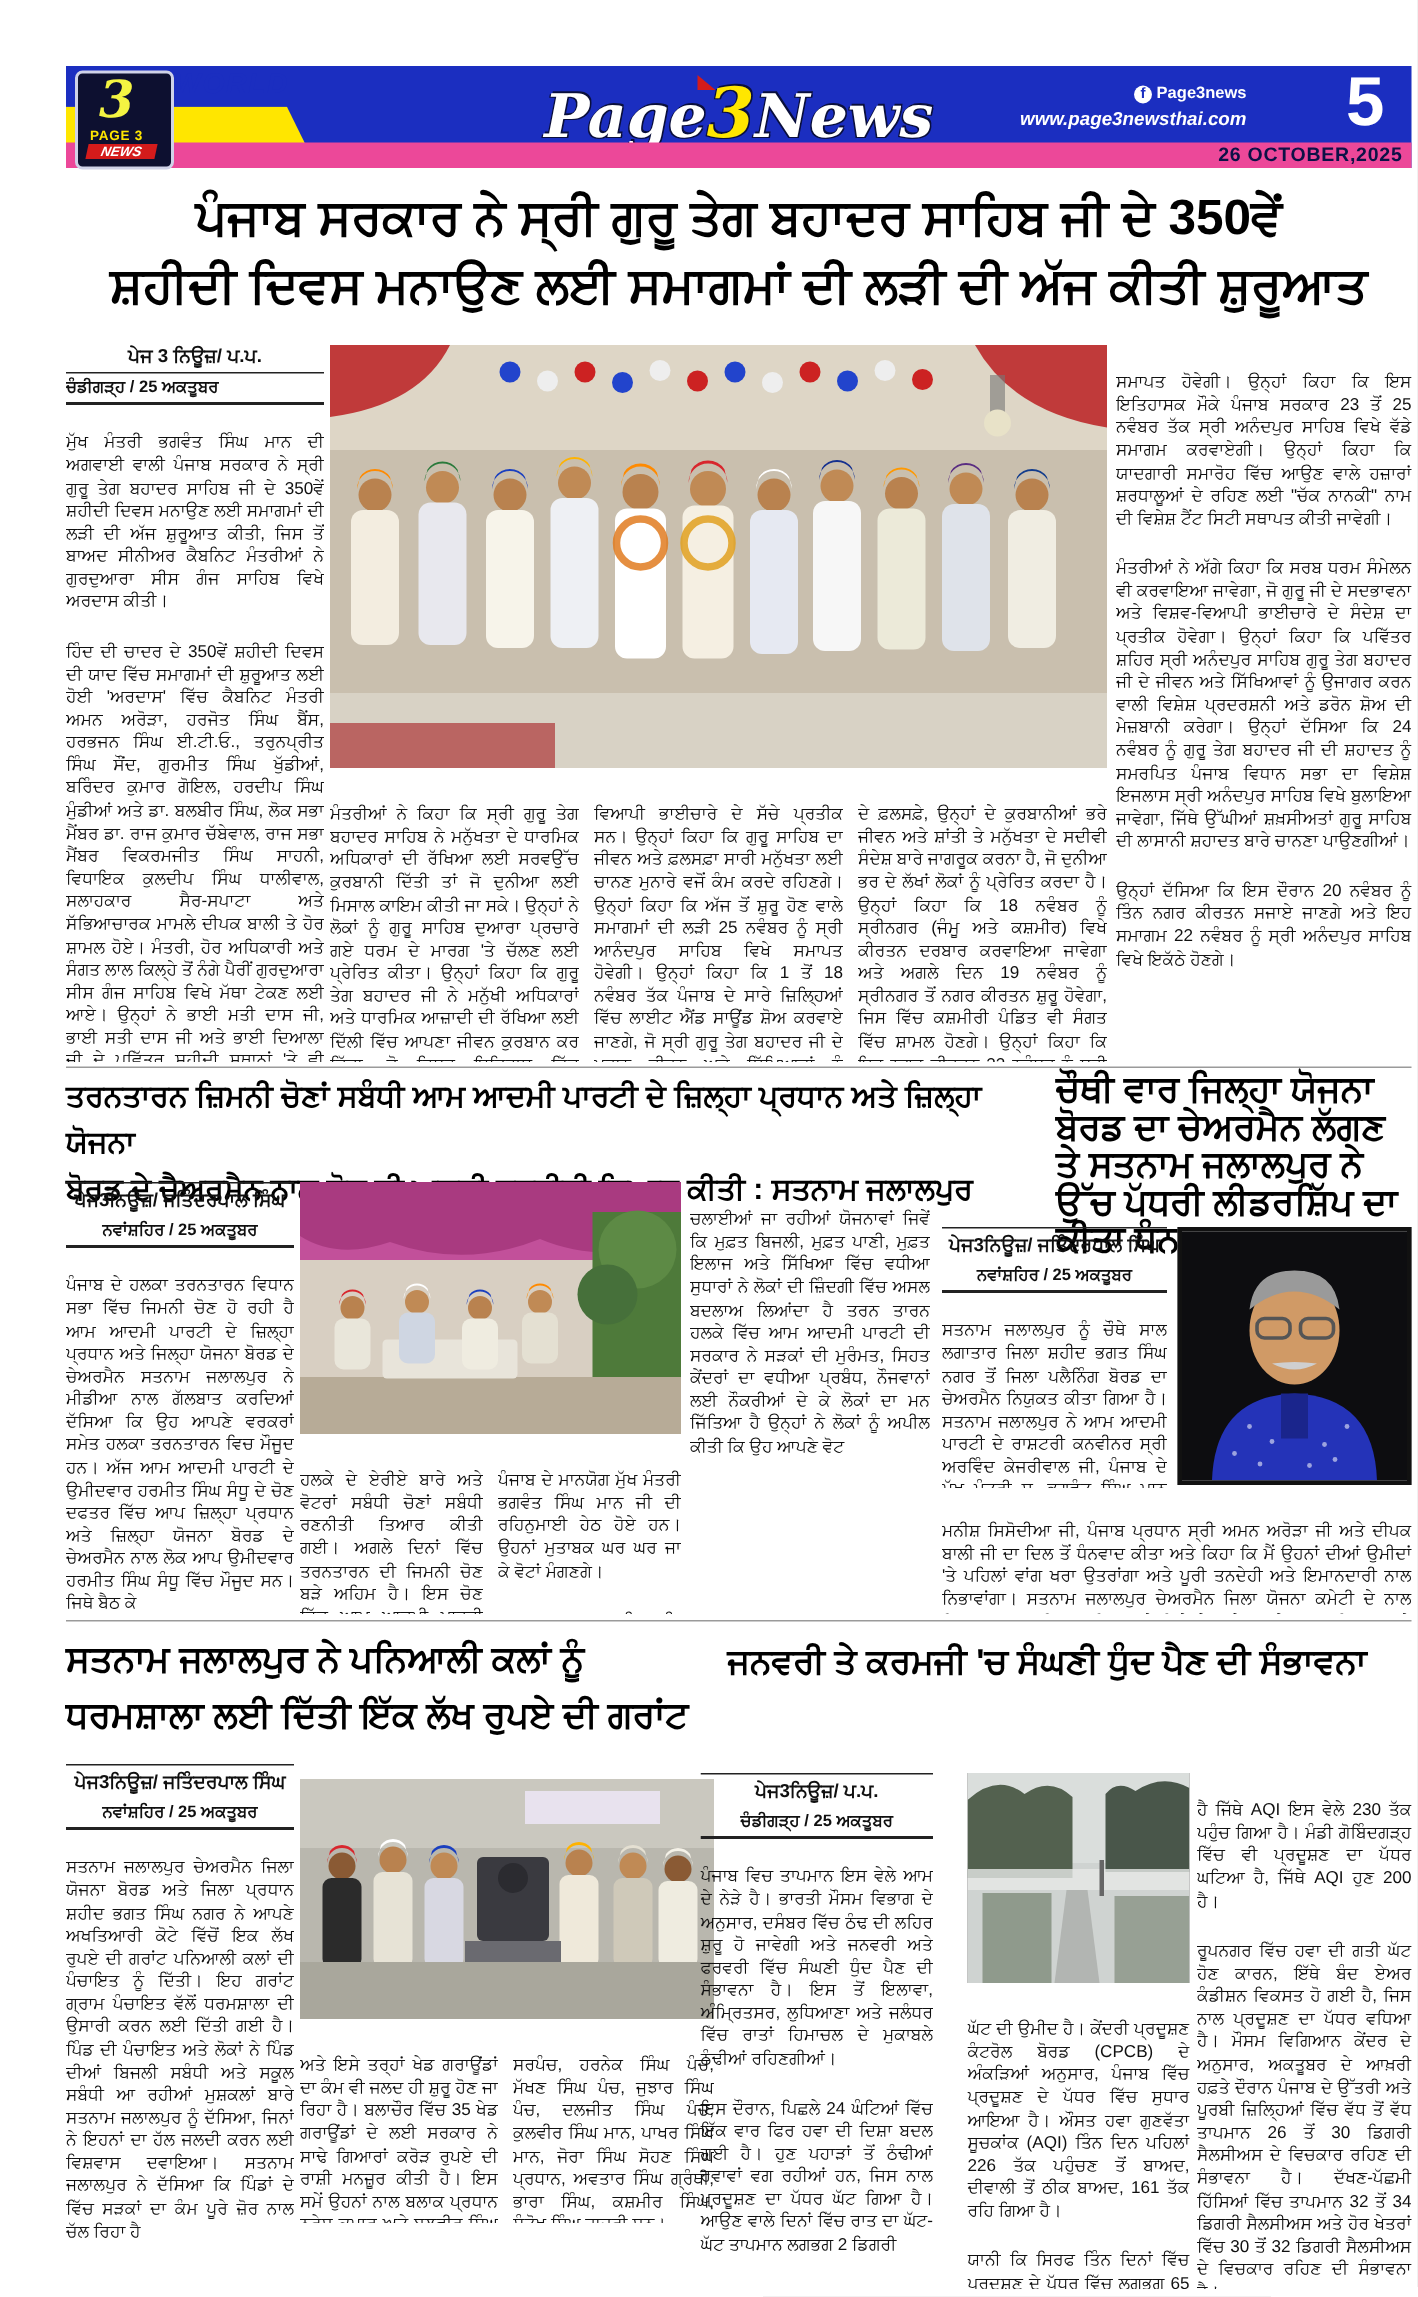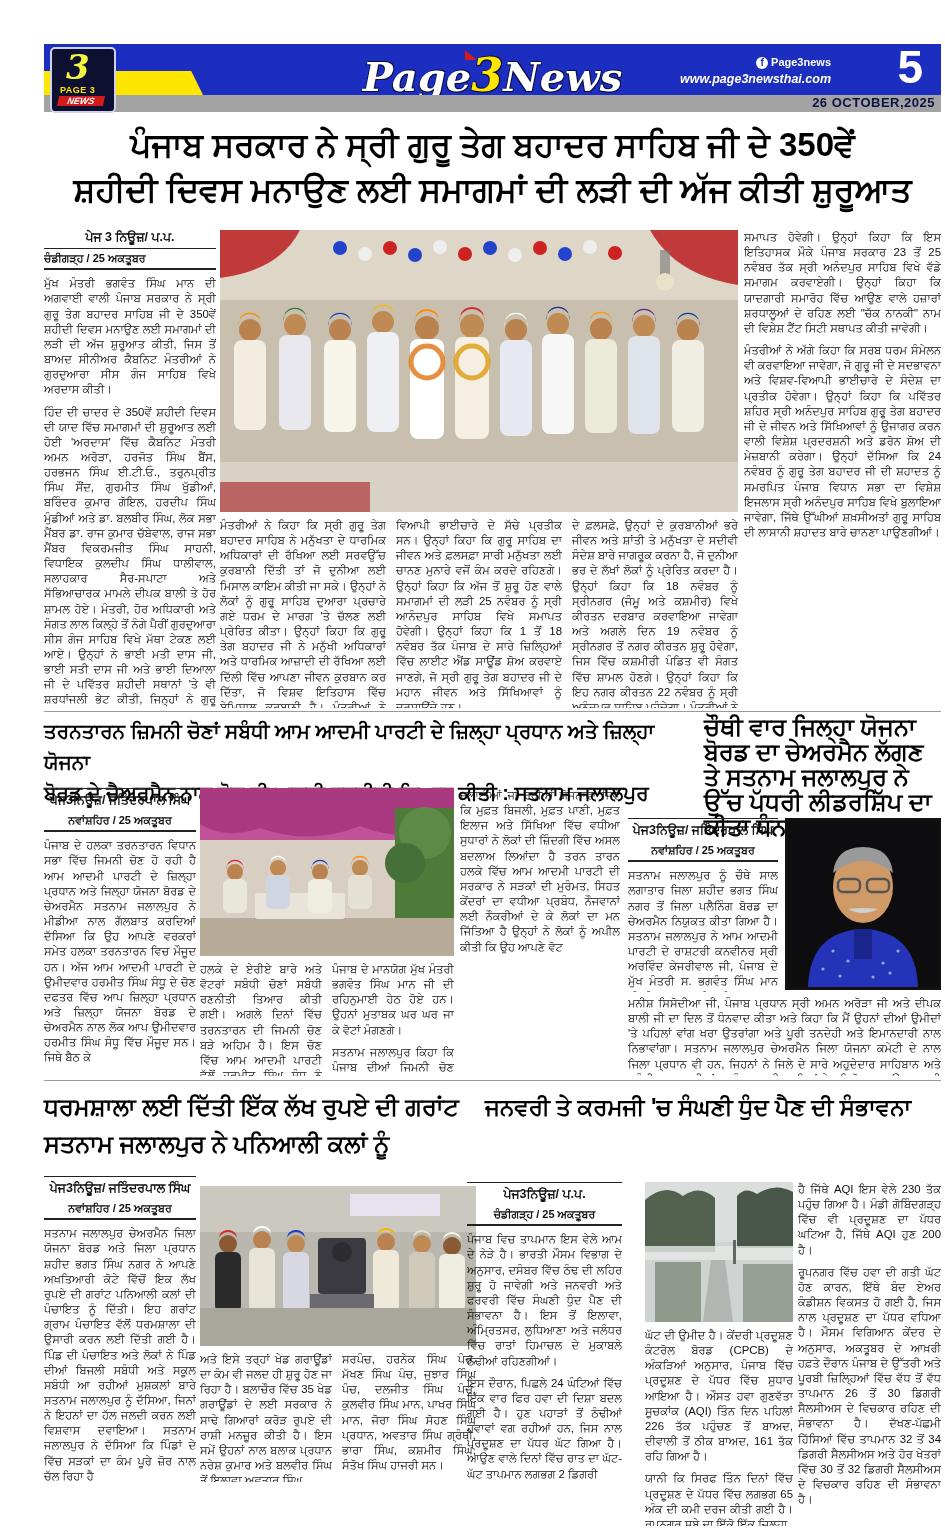--- a/index.html
+++ b/index.html
@@ -1,20 +1,20 @@
 <!DOCTYPE html>
 <html lang="pa"><head>
 <meta charset="utf-8">
 <style>
   html,body{margin:0;padding:0;background:#e8e8e6;}
   #page{position:relative;width:945px;height:1531px;background:#ffffff;margin:0 auto;
         font-family:"Liberation Sans","DejaVu Sans",sans-serif;color:#111;overflow:hidden;}
   
   .header{position:absolute;left:44px;top:44px;width:897px;height:68px;background:#1b2ec0;}
-  .date-strip{position:absolute;left:0;bottom:0;width:100%;height:17px;background:#a3a3a3;}
+  .date-strip{position:absolute;left:0;bottom:0;width:100%;height:17px;background:#ec4899;}
   .date-text{position:absolute;right:6px;top:0px;font-size:13px;font-weight:bold;color:#0c1146;letter-spacing:.5px;}
   .world-band{position:absolute;left:0;top:27px;width:160px;height:26px;background:#ffe600;
               clip-path:polygon(0 0,92% 0,100% 100%,0 100%);}
   .world-text{position:absolute;left:72px;top:2px;font-size:19px;font-weight:900;font-style:italic;color:#1b2ec0;letter-spacing:1px;}
   .logo-box{position:absolute;left:6px;top:3px;width:62px;height:62px;background:#0d1030;border:2px solid #cfd2e8;border-radius:5px;z-index:3;overflow:hidden;}
   .logo-3{position:absolute;left:14px;top:-2px;font-size:34px;font-weight:bold;font-style:italic;color:#f4f442;font-family:"DejaVu Serif",serif;}
   .logo-page3{position:absolute;left:8px;top:36px;font-size:9px;font-weight:bold;color:#ffe600;letter-spacing:.5px;}
   .logo-news{position:absolute;left:6px;top:47px;width:46px;background:#d41b1b;color:#fff;font-size:9px;font-weight:bold;font-style:italic;text-align:center;transform:skewX(-12deg);}
   .masthead{position:absolute;left:0;right:0;top:4px;text-align:center;font-family:"DejaVu Serif",serif;
             font-weight:bold;font-style:italic;color:#fff;font-size:40px;
@@ -24,21 +24,21 @@
   .fb-line{position:absolute;right:110px;top:12px;color:#fff;font-size:11px;font-weight:bold;text-align:right;}
   .fb-icon{display:inline-block;width:12px;height:12px;border-radius:50%;background:#fff;color:#1b2ec0;font-size:10px;line-height:12px;text-align:center;font-weight:bold;margin-right:3px;}
   .site-line{position:absolute;right:110px;top:28px;color:#fff;font-size:12.5px;font-weight:bold;font-style:italic;}
   .page-num{position:absolute;right:18px;top:-4px;color:#fff;font-size:46px;font-weight:bold;}
   
   .hl-main{position:absolute;left:44px;top:122px;width:897px;text-align:center;
            font-weight:bold;font-size:33px;line-height:45px;color:#000;}
   .hl-sub{position:absolute;font-weight:bold;color:#000;text-align:left;}
   
   .col{position:absolute;overflow:hidden;font-size:11.4px;line-height:1.33;text-align:justify;color:#101010;}
-  .col p{margin:0 0 7px 0;}
+  .col p{margin:18px 0 7px 0;}
   .byline{text-align:center;font-weight:bold;font-size:12.5px;padding:3px 0 2px;border-top:1.5px solid #222;}
   .dateline{font-weight:bold;font-size:11px;padding:2px 0 3px;border-bottom:2px solid #222;margin-bottom:6px;}
   .byline.noline{border-top:none;}
   .rule{position:absolute;background:#9a9a9a;height:1px;}
   .photo{position:absolute;overflow:hidden;background:#888;}
   .photo svg{display:block;width:100%;height:100%;}
 </style>
 </head>
 <body>
 
@@ -174,20 +174,21 @@
   </div>
   <div class="col" style="left:572px;top:518px;width:166px;height:190px;">
     <div>
         <p>ਦੇ ਫ਼ਲਸਫ਼ੇ, ਉਨ੍ਹਾਂ ਦੇ ਕੁਰਬਾਨੀਆਂ ਭਰੇ ਜੀਵਨ ਅਤੇ ਸ਼ਾਂਤੀ ਤੇ ਮਨੁੱਖਤਾ ਦੇ ਸਦੀਵੀ ਸੰਦੇਸ਼ ਬਾਰੇ ਜਾਗਰੂਕ ਕਰਨਾ ਹੈ, ਜੋ ਦੁਨੀਆ ਭਰ ਦੇ ਲੱਖਾਂ ਲੋਕਾਂ ਨੂੰ ਪ੍ਰੇਰਿਤ ਕਰਦਾ ਹੈ। ਉਨ੍ਹਾਂ ਕਿਹਾ ਕਿ 18 ਨਵੰਬਰ ਨੂੰ ਸ੍ਰੀਨਗਰ (ਜੰਮੂ ਅਤੇ ਕਸ਼ਮੀਰ) ਵਿਖੇ ਕੀਰਤਨ ਦਰਬਾਰ ਕਰਵਾਇਆ ਜਾਵੇਗਾ ਅਤੇ ਅਗਲੇ ਦਿਨ 19 ਨਵੰਬਰ ਨੂੰ ਸ੍ਰੀਨਗਰ ਤੋਂ ਨਗਰ ਕੀਰਤਨ ਸ਼ੁਰੂ ਹੋਵੇਗਾ, ਜਿਸ ਵਿੱਚ ਕਸ਼ਮੀਰੀ ਪੰਡਿਤ ਵੀ ਸੰਗਤ ਵਿੱਚ ਸ਼ਾਮਲ ਹੋਣਗੇ। ਉਨ੍ਹਾਂ ਕਿਹਾ ਕਿ ਇਹ ਨਗਰ ਕੀਰਤਨ 22 ਨਵੰਬਰ ਨੂੰ ਸ੍ਰੀ ਅਨੰਦਪੁਰ ਸਾਹਿਬ ਪਹੁੰਚੇਗਾ। ਮੰਤਰੀਆਂ ਨੇ ਕਿਹਾ ਕਿ ਇਸ ਦੇ ਨਾਲ ਹੀ 20 ਨਵੰਬਰ ਨੂੰ ਤਿੰਨ ਨਗਰ ਕੀਰਤਨ ਤਖ਼ਤ ਸ੍ਰੀ ਦਮਦਮਾ ਸਾਹਿਬ (ਤਲਵੰਡੀ ਸਾਬੋ), ਸ਼੍ਰੀ ਫਰੀਦਕੋਟ ਅਤੇ ਗੁਰਦਾਸਪੁਰ ਤੋਂ ਸ਼ੁਰੂ ਹੋਣਗੇ ਅਤੇ ਸਾਰੇ 22 ਨਵੰਬਰ ਨੂੰ ਸ੍ਰੀ ਅਨੰਦਪੁਰ ਸਾਹਿਬ ਵਿਖੇ ਇਕੱਠੇ</p>
       </div>
   </div>
   <div class="col" style="left:744px;top:230px;width:197px;height:478px;">
     <div>
         <p>ਸਮਾਪਤ ਹੋਵੇਗੀ। ਉਨ੍ਹਾਂ ਕਿਹਾ ਕਿ ਇਸ ਇਤਿਹਾਸਕ ਮੌਕੇ ਪੰਜਾਬ ਸਰਕਾਰ 23 ਤੋਂ 25 ਨਵੰਬਰ ਤੱਕ ਸ੍ਰੀ ਅਨੰਦਪੁਰ ਸਾਹਿਬ ਵਿਖੇ ਵੱਡੇ ਸਮਾਗਮ ਕਰਵਾਏਗੀ। ਉਨ੍ਹਾਂ ਕਿਹਾ ਕਿ ਯਾਦਗਾਰੀ ਸਮਾਰੋਹ ਵਿੱਚ ਆਉਣ ਵਾਲੇ ਹਜ਼ਾਰਾਂ ਸ਼ਰਧਾਲੂਆਂ ਦੇ ਰਹਿਣ ਲਈ "ਚੱਕ ਨਾਨਕੀ" ਨਾਮ ਦੀ ਵਿਸ਼ੇਸ਼ ਟੈਂਟ ਸਿਟੀ ਸਥਾਪਤ ਕੀਤੀ ਜਾਵੇਗੀ।</p>
         <p>ਮੰਤਰੀਆਂ ਨੇ ਅੱਗੇ ਕਿਹਾ ਕਿ ਸਰਬ ਧਰਮ ਸੰਮੇਲਨ ਵੀ ਕਰਵਾਇਆ ਜਾਵੇਗਾ, ਜੋ ਗੁਰੂ ਜੀ ਦੇ ਸਦਭਾਵਨਾ ਅਤੇ ਵਿਸ਼ਵ-ਵਿਆਪੀ ਭਾਈਚਾਰੇ ਦੇ ਸੰਦੇਸ਼ ਦਾ ਪ੍ਰਤੀਕ ਹੋਵੇਗਾ। ਉਨ੍ਹਾਂ ਕਿਹਾ ਕਿ ਪਵਿੱਤਰ ਸ਼ਹਿਰ ਸ੍ਰੀ ਅਨੰਦਪੁਰ ਸਾਹਿਬ ਗੁਰੂ ਤੇਗ ਬਹਾਦਰ ਜੀ ਦੇ ਜੀਵਨ ਅਤੇ ਸਿੱਖਿਆਵਾਂ ਨੂੰ ਉਜਾਗਰ ਕਰਨ ਵਾਲੀ ਵਿਸ਼ੇਸ਼ ਪ੍ਰਦਰਸ਼ਨੀ ਅਤੇ ਡਰੋਨ ਸ਼ੋਅ ਦੀ ਮੇਜ਼ਬਾਨੀ ਕਰੇਗਾ। ਉਨ੍ਹਾਂ ਦੱਸਿਆ ਕਿ 24 ਨਵੰਬਰ ਨੂੰ ਗੁਰੂ ਤੇਗ ਬਹਾਦਰ ਜੀ ਦੀ ਸ਼ਹਾਦਤ ਨੂੰ ਸਮਰਪਿਤ ਪੰਜਾਬ ਵਿਧਾਨ ਸਭਾ ਦਾ ਵਿਸ਼ੇਸ਼ ਇਜਲਾਸ ਸ੍ਰੀ ਅਨੰਦਪੁਰ ਸਾਹਿਬ ਵਿਖੇ ਬੁਲਾਇਆ ਜਾਵੇਗਾ, ਜਿੱਥੇ ਉੱਘੀਆਂ ਸ਼ਖ਼ਸੀਅਤਾਂ ਗੁਰੂ ਸਾਹਿਬ ਦੀ ਲਾਸਾਨੀ ਸ਼ਹਾਦਤ ਬਾਰੇ ਚਾਨਣਾ ਪਾਉਣਗੀਆਂ।</p>
+        <p>ਉਨ੍ਹਾਂ ਦੱਸਿਆ ਕਿ ਇਸ ਦੌਰਾਨ 20 ਨਵੰਬਰ ਨੂੰ ਤਿੰਨ ਨਗਰ ਕੀਰਤਨ ਸਜਾਏ ਜਾਣਗੇ ਅਤੇ ਇਹ ਸਮਾਗਮ 22 ਨਵੰਬਰ ਨੂੰ ਸ੍ਰੀ ਅਨੰਦਪੁਰ ਸਾਹਿਬ ਵਿਖੇ ਇਕੱਠੇ ਹੋਣਗੇ।</p>
       </div>
   </div>
 
   <div class="rule" style="left:44px;top:711px;width:897px;"></div>
 
   <div class="hl-sub" style="left:44px;top:716px;width:652px;font-size:20px;line-height:31px;">
     <div>ਤਰਨਤਾਰਨ ਜ਼ਿਮਨੀ ਚੋਣਾਂ ਸਬੰਧੀ ਆਮ ਆਦਮੀ ਪਾਰਟੀ ਦੇ ਜ਼ਿਲ੍ਹਾ ਪ੍ਰਧਾਨ ਅਤੇ ਜ਼ਿਲ੍ਹਾ ਯੋਜਨਾ</div>
     <div>ਬੋਰਡ ਦੇ ਚੈਅਰਮੈਨ ਨਾਲ ਚੋਣ ਦੀ ਅਗਲੀ ਰਣਨੀਤੀ ਤਿਆਰ ਕੀਤੀ : ਸਤਨਾਮ ਜਲਾਲਪੁਰ</div>
   </div>
 
@@ -287,22 +288,22 @@
 
   <div class="col" style="left:628px;top:996px;width:313px;height:80px;">
     <div>
         <p>ਮਨੀਸ਼ ਸਿਸੋਦੀਆ ਜੀ, ਪੰਜਾਬ ਪ੍ਰਧਾਨ ਸ੍ਰੀ ਅਮਨ ਅਰੋੜਾ ਜੀ ਅਤੇ ਦੀਪਕ ਬਾਲੀ ਜੀ ਦਾ ਦਿਲ ਤੋਂ ਧੰਨਵਾਦ ਕੀਤਾ ਅਤੇ ਕਿਹਾ ਕਿ ਮੈਂ ਉਹਨਾਂ ਦੀਆਂ ਉਮੀਦਾਂ 'ਤੇ ਪਹਿਲਾਂ ਵਾਂਗ ਖਰਾ ਉਤਰਾਂਗਾ ਅਤੇ ਪੂਰੀ ਤਨਦੇਹੀ ਅਤੇ ਇਮਾਨਦਾਰੀ ਨਾਲ ਨਿਭਾਵਾਂਗਾ। ਸਤਨਾਮ ਜਲਾਲਪੁਰ ਚੇਅਰਮੈਨ ਜਿਲਾ ਯੋਜਨਾ ਕਮੇਟੀ ਦੇ ਨਾਲ ਜਿਲਾ ਪ੍ਰਧਾਨ ਵੀ ਹਨ, ਜਿਹਨਾਂ ਨੇ ਜਿਲੇ ਦੇ ਸਾਰੇ ਅਹੁਦੇਦਾਰ ਸਾਹਿਬਾਨ ਅਤੇ ਵਲੰਟੀਅਰਜ਼ ਸਾਥੀਆਂ ਦਾ ਧੰਨਵਾਦ ਕੀਤਾ, ਜਿਨਾਂ ਦੇ ਸਹਿਯੋਗ ਨਾਲ ਉਹ ਆਪਣੀ ਡਿਊਟੀ ਨਿਭਾਅ ਰਹੇ ਹਨ।</p>
       </div>
   </div>
 
   <div class="rule" style="left:44px;top:1080px;width:897px;"></div>
 
   <div class="hl-sub" style="left:44px;top:1088px;width:432px;font-size:24px;line-height:37px;">
+    <div>ਸਤਨਾਮ ਜਲਾਲਪੁਰ ਨੇ ਪਨਿਆਲੀ ਕਲਾਂ ਨੂੰ</div>
     <div>ਧਰਮਸ਼ਾਲਾ ਲਈ ਦਿੱਤੀ ਇੱਕ ਲੱਖ ਰੁਪਏ ਦੀ ਗਰਾਂਟ</div>
-    <div>ਸਤਨਾਮ ਜਲਾਲਪੁਰ ਨੇ ਪਨਿਆਲੀ ਕਲਾਂ ਨੂੰ</div>
   </div>
 
   <div class="col" style="left:44px;top:1176px;width:152px;height:348px;">
     <div class="byline">ਪੇਜ3ਨਿਊਜ਼/ ਜਤਿੰਦਰਪਾਲ ਸਿੰਘ</div>
     <div class="dateline" style="text-align:center;">ਨਵਾਂਸ਼ਹਿਰ / 25 ਅਕਤੂਬਰ</div>
     <div>
         <p>ਸਤਨਾਮ ਜਲਾਲਪੁਰ ਚੇਅਰਮੈਨ ਜਿਲਾ ਯੋਜਨਾ ਬੋਰਡ ਅਤੇ ਜਿਲਾ ਪ੍ਰਧਾਨ ਸ਼ਹੀਦ ਭਗਤ ਸਿੰਘ ਨਗਰ ਨੇ ਆਪਣੇ ਅਖਤਿਆਰੀ ਕੋਟੇ ਵਿੱਚੋਂ ਇਕ ਲੱਖ ਰੁਪਏ ਦੀ ਗਰਾਂਟ ਪਨਿਆਲੀ ਕਲਾਂ ਦੀ ਪੰਚਾਇਤ ਨੂੰ ਦਿੱਤੀ। ਇਹ ਗਰਾਂਟ ਗ੍ਰਾਮ ਪੰਚਾਇਤ ਵੱਲੋਂ ਧਰਮਸ਼ਾਲਾ ਦੀ ਉਸਾਰੀ ਕਰਨ ਲਈ ਦਿੱਤੀ ਗਈ ਹੈ। ਪਿੰਡ ਦੀ ਪੰਚਾਇਤ ਅਤੇ ਲੋਕਾਂ ਨੇ ਪਿੰਡ ਦੀਆਂ ਬਿਜਲੀ ਸਬੰਧੀ ਅਤੇ ਸਕੂਲ ਸਬੰਧੀ ਆ ਰਹੀਆਂ ਮੁਸ਼ਕਲਾਂ ਬਾਰੇ ਸਤਨਾਮ ਜਲਾਲਪੁਰ ਨੂੰ ਦੱਸਿਆ, ਜਿਨਾਂ ਨੇ ਇਹਨਾਂ ਦਾ ਹੱਲ ਜਲਦੀ ਕਰਨ ਲਈ ਵਿਸ਼ਵਾਸ ਦਵਾਇਆ। ਸਤਨਾਮ ਜਲਾਲਪੁਰ ਨੇ ਦੱਸਿਆ ਕਿ ਪਿੰਡਾਂ ਦੇ ਵਿੱਚ ਸੜਕਾਂ ਦਾ ਕੰਮ ਪੂਰੇ ਜ਼ੋਰ ਨਾਲ ਚੱਲ ਰਿਹਾ ਹੈ</p>
       </div>
   </div>
 

